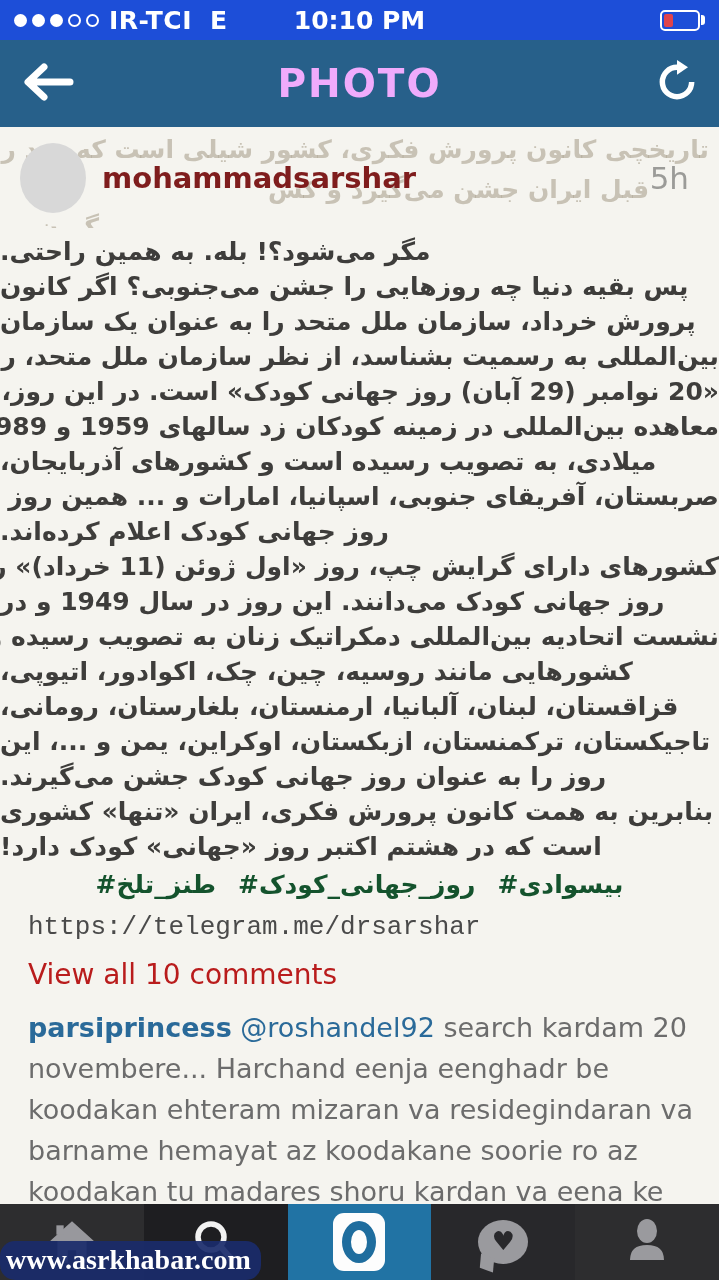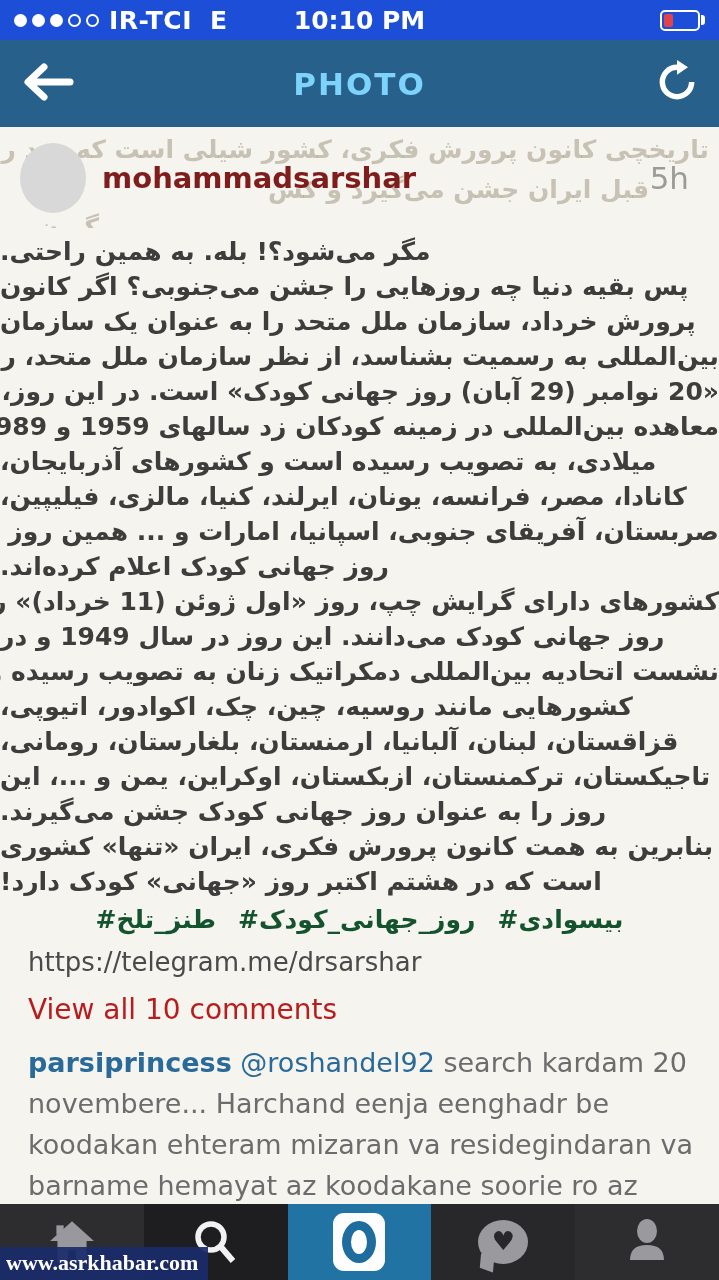--- a/index.html
+++ b/index.html
@@ -23,21 +23,21 @@
   .sb-time{position:absolute;left:0;right:0;text-align:center;font-weight:700;}
   .battery{margin-left:auto;display:flex;align-items:center;position:relative;z-index:2;}
   .bat-body{width:40px;height:21px;border:2px solid #fff;border-radius:5px;position:relative;box-sizing:border-box;}
   .bat-fill{position:absolute;left:2px;top:2px;bottom:2px;width:9px;background:#e0434b;border-radius:2px;}
   .bat-nub{width:4px;height:10px;background:#fff;border-radius:0 3px 3px 0;margin-left:1px;}
   
   .nav-bar{
     height:87px;background:#27608a;position:relative;
     display:flex;align-items:center;justify-content:center;
   }
-  .nav-title{color:#7dd3fc;font-size:31px;font-weight:700;letter-spacing:2px;}
+  .nav-title{color:#f0abfc;font-size:39px;font-weight:700;letter-spacing:2px;}
   .nav-back{position:absolute;left:22px;top:50%;transform:translateY(-50%);cursor:pointer;}
   .nav-refresh{position:absolute;right:20px;top:50%;transform:translateY(-50%);cursor:pointer;}
   
   .photo-sliver{position:relative;height:101px;background:#f5f4ef;overflow:hidden;}
   .faded-lines{position:absolute;inset:0;direction:rtl;font-weight:700;font-size:25px;
     color:rgba(125,112,88,0.38);}
   .faded-lines .faded-line{position:absolute;white-space:nowrap;}
   .faded-lines .faded-line:nth-child(1){top:8px;right:10px;}
   .faded-lines .faded-line:nth-child(2){top:48px;right:70px;}
   .faded-lines .faded-line:nth-child(3){top:86px;right:auto;left:28px;}
@@ -48,21 +48,21 @@
   
   .photo-text{direction:rtl;text-align:left;padding-top:6px;}
   .photo-line{
     font-size:25px;line-height:35px;font-weight:700;color:#3e3d3b;
     white-space:nowrap;
   }
   .hashtag-row{direction:ltr;display:flex;justify-content:center;gap:22px;
     margin-top:2px;height:36px;align-items:center;}
   .hashtag-row .hashtag{color:#14532d;font-weight:700;font-size:25px;white-space:nowrap;cursor:pointer;}
   
-  .caption-link{direction:ltr;font-size:26px;color:#4a4a4a;padding:10px 0 0 28px;}
+  .caption-link{direction:ltr;font-size:26px;color:#4a4a4a;padding:10px 0 0 28px;font-family:Liberation Mono, monospace;}
   .view-comments{font-size:28px;color:#b91c1c;padding:16px 0 0 28px;cursor:pointer;}
   .comment{direction:ltr;padding:16px 26px 0 28px;font-size:27px;line-height:41px;color:#6c6c6c;}
   .comment .c-user{color:#2a6a99;font-weight:700;cursor:pointer;}
   .comment .c-mention{color:#2a6a99;cursor:pointer;}
   
   .tab-bar{position:absolute;left:0;right:0;bottom:0;height:76px;display:flex;background:#29292c;}
   .tab{flex:1 1 0;display:flex;align-items:center;justify-content:center;cursor:pointer;}
   .tab-home{background:#2d2d2f;}
   .tab-search{background:#1e1e21;}
   .tab-camera{background:#2173a4;}
@@ -74,21 +74,21 @@
   .bubble{position:relative;width:50px;height:44px;background:#9a9a9e;border-radius:50%;
     display:flex;align-items:center;justify-content:center;}
   .bubble:after{content:"";position:absolute;left:2px;bottom:-6px;width:14px;height:14px;
     background:#9a9a9e;transform:rotate(20deg) skew(15deg);}
   .bubble .heart{color:#28282b;font-size:26px;line-height:1;position:relative;top:-1px;}
   
   .watermark{
     position:absolute;left:0;bottom:0;z-index:5;
     background:rgba(26,43,107,0.92);color:#fff;
     font-family:"Liberation Serif","DejaVu Serif",serif;
-    font-size:22px;font-weight:700;padding:3px 10px 4px 6px;white-space:nowrap;
+    font-size:28px;font-weight:700;padding:3px 10px 4px 6px;white-space:nowrap;border-radius:15px;
   }
 </style>
 </head>
 <body>
 
 <div class="status-bar">
   <div class="signal">
     <span class="dot on"></span>
     <span class="dot on"></span>
     <span class="dot on"></span>
@@ -135,21 +135,20 @@
 </div>
 
 <div class="photo-text">
     <div class="photo-line">مگر می‌شود؟! بله. به همین راحتی.</div>
     <div class="photo-line">پس بقیه دنیا چه روزهایی را جشن می‌جنوبی؟ اگر کانون</div>
     <div class="photo-line">پرورش خرداد، سازمان ملل متحد را به عنوان یک سازمان</div>
     <div class="photo-line">بین‌المللی به رسمیت بشناسد، از نظر سازمان ملل متحد، روز</div>
     <div class="photo-line">«20 نوامبر (29 آبان) روز جهانی کودک» است. در این روز، دو</div>
     <div class="photo-line">معاهده بین‌المللی در زمینه کودکان زد سالهای 1959 و 1989</div>
     <div class="photo-line">میلادی، به تصویب رسیده است و کشورهای آذربایجان،</div>
-    <div class="photo-line">کانادا، مصر، فرانسه، یونان، ایرلند، کنیا، مالزی، فیلیپین،</div>
     <div class="photo-line">صربستان، آفریقای جنوبی، اسپانیا، امارات و ... همین روز را</div>
     <div class="photo-line">روز جهانی کودک اعلام کرده‌اند.</div>
     <div class="photo-line">کشورهای دارای گرایش چپ، روز «اول ژوئن (11 خرداد)» را</div>
     <div class="photo-line">روز جهانی کودک می‌دانند. این روز در سال 1949 و در</div>
     <div class="photo-line">نشست اتحادیه بین‌المللی دمکراتیک زنان به تصویب رسیده و</div>
     <div class="photo-line">کشورهایی مانند روسیه، چین، چک، اکوادور، اتیوپی،</div>
     <div class="photo-line">قزاقستان، لبنان، آلبانیا، ارمنستان، بلغارستان، رومانی،</div>
     <div class="photo-line">تاجیکستان، ترکمنستان، ازبکستان، اوکراین، یمن و ...، این</div>
     <div class="photo-line">روز را به عنوان روز جهانی کودک جشن می‌گیرند.</div>
     <div class="photo-line">بنابرین به همت کانون پرورش فکری، ایران «تنها» کشوری</div>

